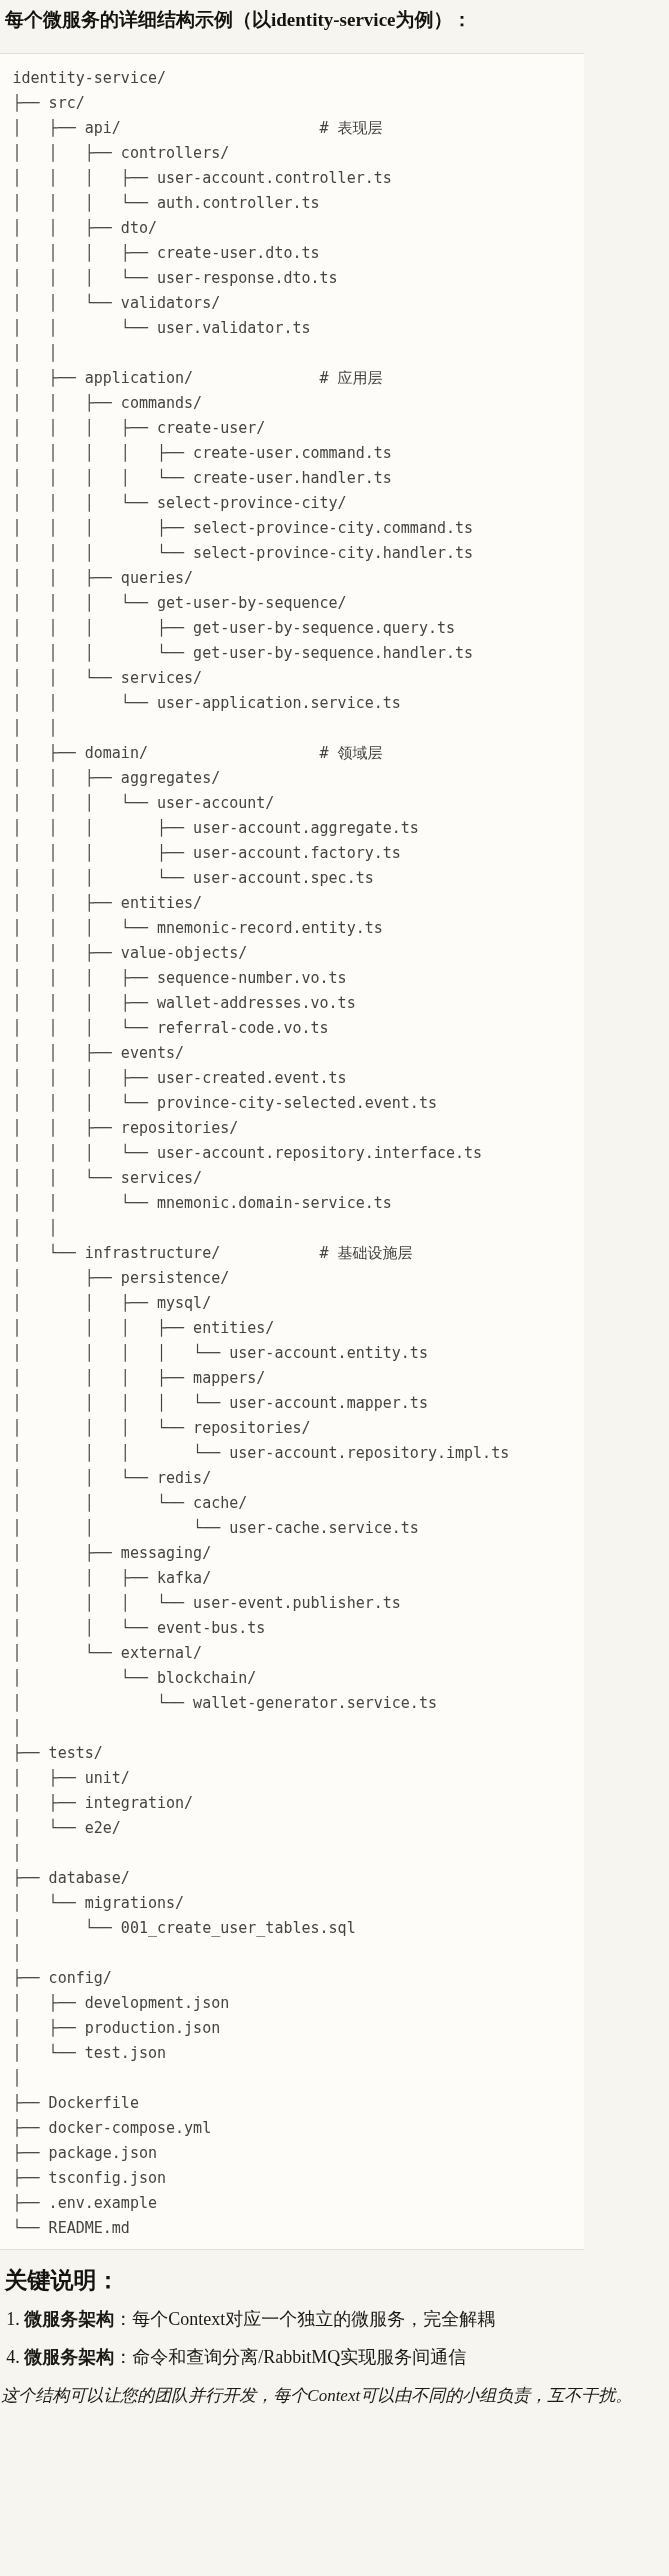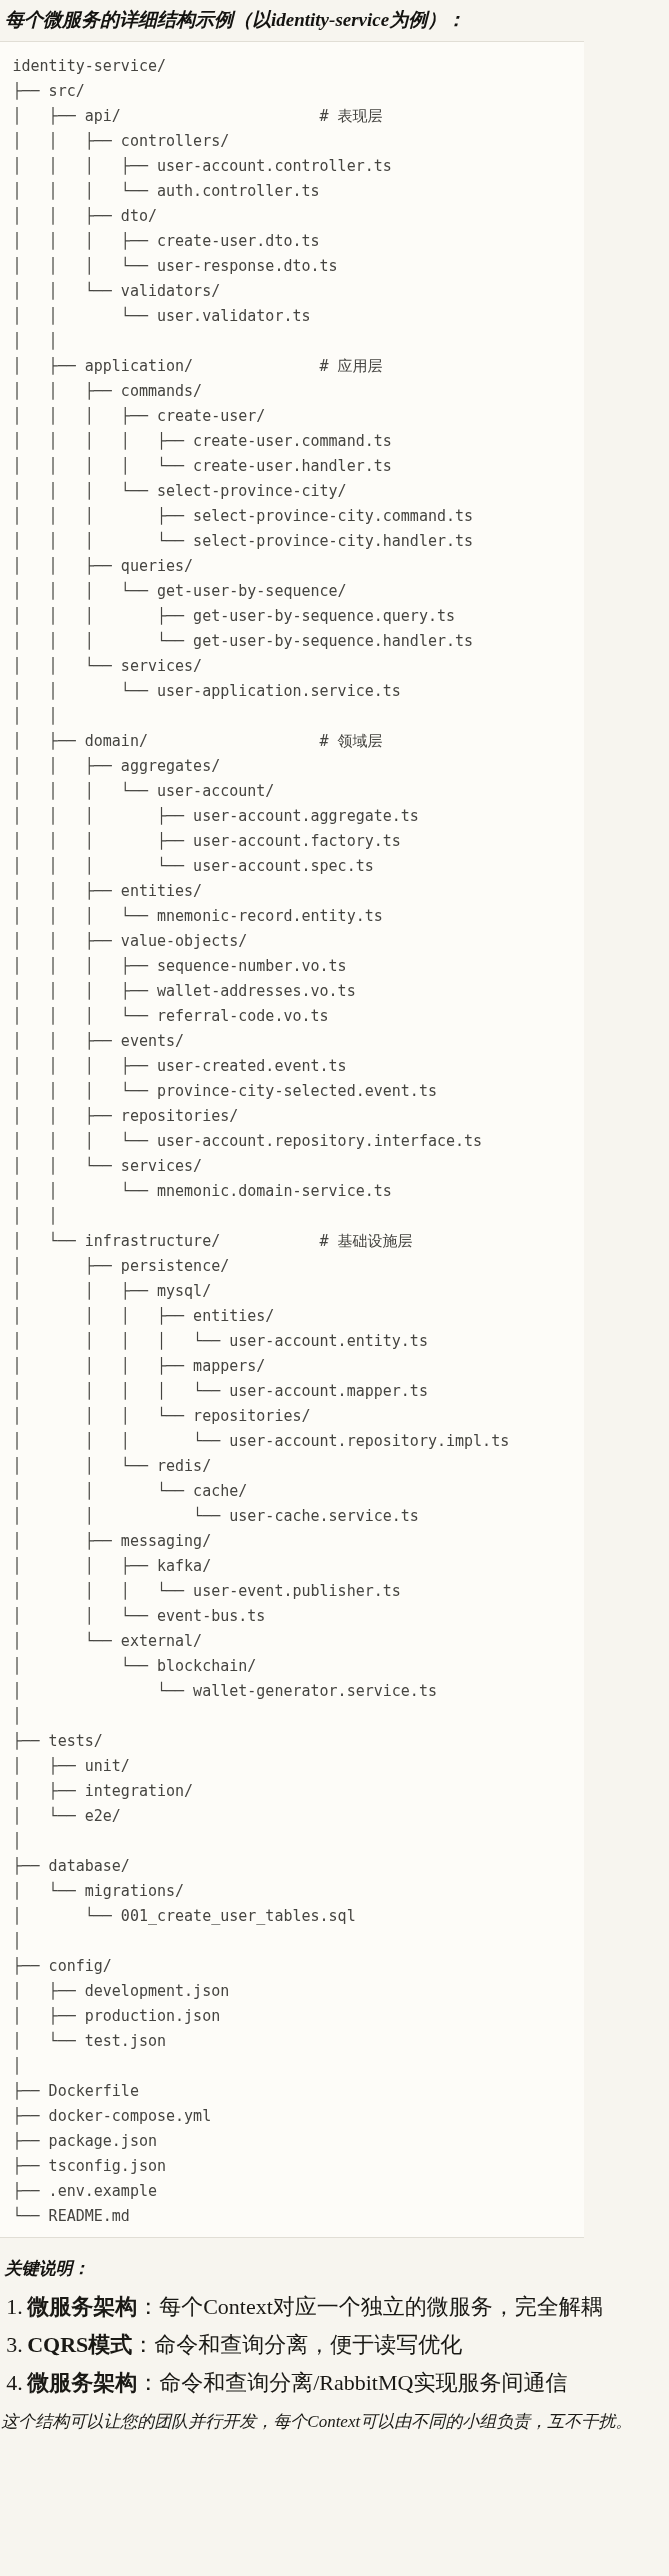--- a/index.html
+++ b/index.html
@@ -14,54 +14,53 @@
   .msg-title{
     margin:0;
     padding:6.3px 10px 0 5px;
     font-size:19px;
     line-height:27.5px;
     font-weight:bold;
     color:#141310;
     height:41px;
     box-sizing:border-box;
     white-space:nowrap;
-    font-style:italic;
   }
   .code-block{
     box-sizing:border-box;
     width:584px;
     background:#fdfcf8;
     border-top:0.6px solid #e1ded5;
     border-bottom:0.6px solid #e1ded5;
     padding:12px 0 8.1px 12.5px;
     overflow:hidden;
+    margin-top:12px;
   }
   .code-block pre{
     margin:0;
     font-family:"DejaVu Sans Mono","Liberation Mono",monospace;
     font-size:15px;
     line-height:25px;
     color:#454440;
     white-space:pre;
   }
   .keynotes-heading{
     margin:17.5px 0 0 4.4px;
-    font-size:17px;
+    font-size:23px;
     line-height:25px;
     font-weight:bold;
     color:#141310;
-    font-style:italic;
   }
   .keynotes-list{
     margin:15px 0 0 6.3px;
     padding:0;
   }
   .keynote-item{
     list-style:none;
-    font-size:22px;
+    font-size:18px;
     line-height:22.5px;
     margin:0 0 15.6px 0;
     white-space:nowrap;
   }
   .keynote-num{margin-right:4.4px;}
   .keynote-term{font-weight:bold;}
   .footer-note{
     margin:13.8px 0 0 1.3px;
     font-size:17px;
     line-height:24px;
@@ -163,20 +162,19 @@
 ├── package.json
 ├── tsconfig.json
 ├── .env.example
 └── README.md</pre>
   </div>
 
   <p class="keynotes-heading">关键说明：</p>
 
   <div class="keynotes-list">
     <div class="keynote-item"><span class="keynote-num">1.</span><span class="keynote-term">微服务架构</span><span>：每个Context对应一个独立的微服务，完全解耦</span></div>
-    <div class="keynote-item"><span class="keynote-num">3.</span><span class="keynote-term">CQRS模式</span><span>：命令和查询分离，便于读写优化</span></div>
     <div class="keynote-item"><span class="keynote-num">4.</span><span class="keynote-term">微服务架构</span><span>：命令和查询分离/RabbitMQ实现服务间通信</span></div>
   </div>
 
   <p class="footer-note">这个结构可以让您的团队并行开发，每个Context可以由不同的小组负责，互不干扰。</p>
 
 </div>
 
 
 </body></html>

